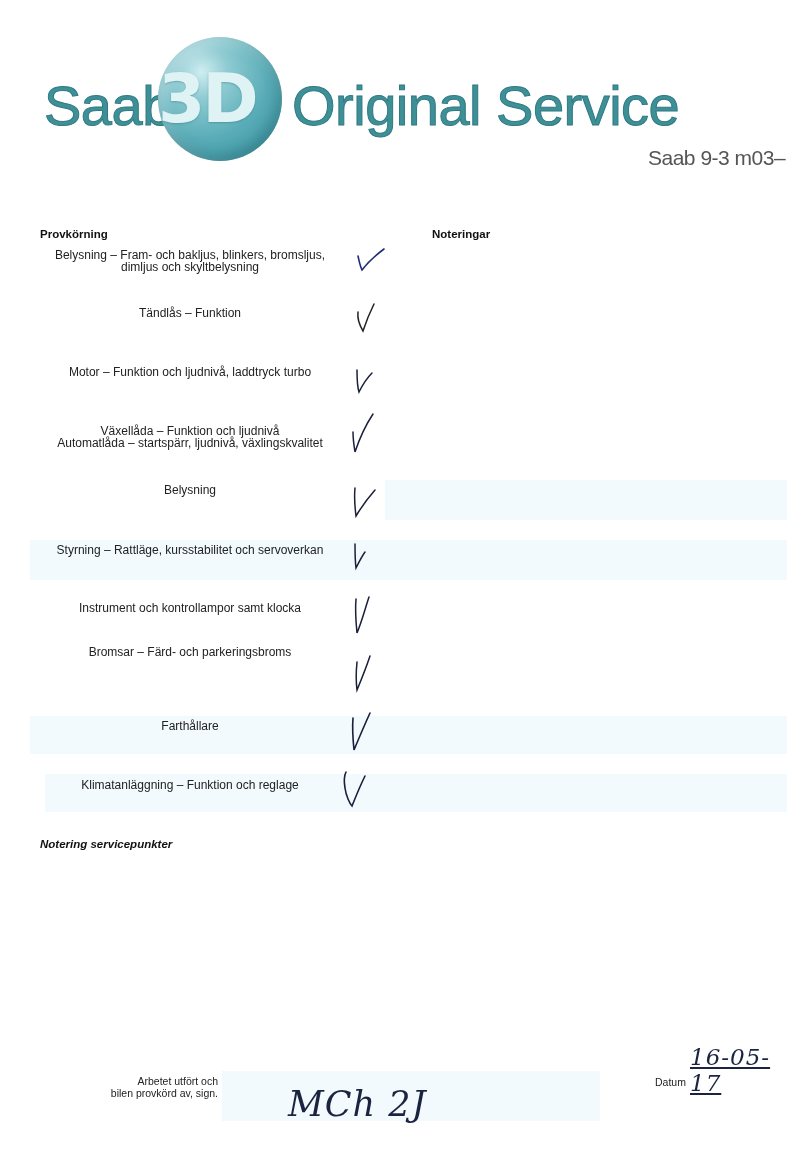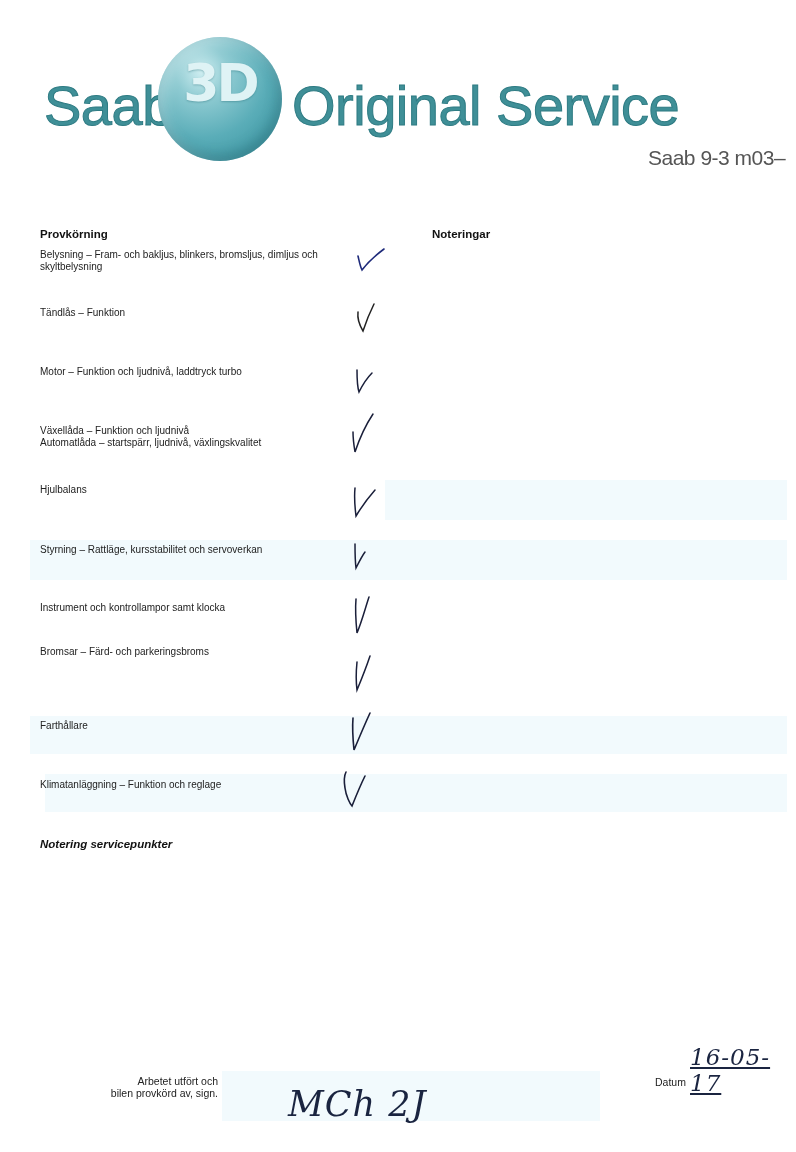--- a/index.html
+++ b/index.html
@@ -16,36 +16,36 @@
     font-size:56px; color:#3f8f97; letter-spacing:-0.5px;
     -webkit-text-stroke:1px #2e7b83; line-height:1;
   }
   .bubble {
     position:absolute; left:158px; top:37px; width:124px; height:124px;
     border-radius:50%;
     background: radial-gradient(circle at 35% 28%, #cfeef1 0%, #8fcbd2 22%, #5aadb8 55%, #3f98a4 85%, #3a8e99 100%);
     box-shadow: inset -4px -6px 12px rgba(30,90,100,0.35), inset 6px 6px 14px rgba(255,255,255,0.35);
   }
   .bubble-text {
-    position:absolute; left:0; right:0; top:20px; text-align:center;
+    position:absolute; left:0; right:0; top:28px; 
     font-family:"DejaVu Sans", sans-serif; font-weight:bold;
-    font-size:52px; color:#dff3f5; letter-spacing:-3px; line-height:1;
+    font-size:68px; color:#dff3f5; letter-spacing:-3px; line-height:1;
     text-shadow: 0 1px 2px rgba(40,110,120,0.4);
   }
   .model {
     position:absolute; left:648px; top:146px; font-size:21px; color:#555;
     letter-spacing:-0.5px;
   }
 
   
   .band { position:absolute; background:#f2fafd; }
 
   
   .section-head { position:absolute; font-weight:bold; font-size:11.5px; color:#111; }
-  .item-label { position:absolute; left:40px; font-size:10px; line-height:12px; color:#222; width:300px; }
+  .item-label { position:absolute; left:40px; font-size:12px; line-height:12px; color:#222; width:300px;text-align:center; }
   .check { position:absolute; width:40px; height:46px; }
   .check svg { width:100%; height:100%; overflow:visible; }
 
   .sign-label { position:absolute; font-size:10.5px; line-height:12px; text-align:right; color:#222; }
   .sign-box { position:absolute; background:#f2fafd; }
   .handwriting {
     position:absolute; font-family:"DejaVu Serif", serif; font-style:italic;
     color:#1a2440; letter-spacing:1px;
   }
 </style>
@@ -67,21 +67,21 @@
 <div class="band" style="left:45px; top:774px; width:742px; height:38px;"></div>
 
 <div class="section-head" style="left:40px; top:228px;">Provkörning</div>
 <div class="section-head" style="left:396px; top:228px;margin-left:36px;">Noteringar</div>
 
 <div class="item-label" style="top:249px;">Belysning – Fram- och bakljus, blinkers, bromsljus, dimljus och skyltbelysning</div>
 <div class="item-label" style="top:307px;">Tändlås – Funktion</div>
 <div class="item-label" style="top:366px;">Motor – Funktion och ljudnivå, laddtryck turbo</div>
 <div class="item-label" style="top:425px; white-space:pre-line;">Växellåda – Funktion och ljudnivå
 Automatlåda – startspärr, ljudnivå, växlingskvalitet</div>
-<div class="item-label" style="top:484px;">Hjulbalans</div>
+<div class="item-label" style="top:484px;">Belysning</div>
 <div class="item-label" style="top:544px;">Styrning – Rattläge, kursstabilitet och servoverkan</div>
 <div class="item-label" style="top:602px;">Instrument och kontrollampor samt klocka</div>
 <div class="item-label" style="top:646px;">Bromsar – Färd- och parkeringsbroms</div>
 <div class="item-label" style="top:720px;">Farthållare</div>
 <div class="item-label" style="top:779px;">Klimatanläggning – Funktion och reglage</div>
 
 <div class="check" style="left:352px; top:246px;">
   <svg viewBox="0 0 40 46">
       <path d="M6 10 C7 14, 8 20, 10 24 C16 16, 24 9, 32 3" fill="none" stroke="#1e2a7a" stroke-width="1.6" stroke-linecap="round"></path>
     </svg>

